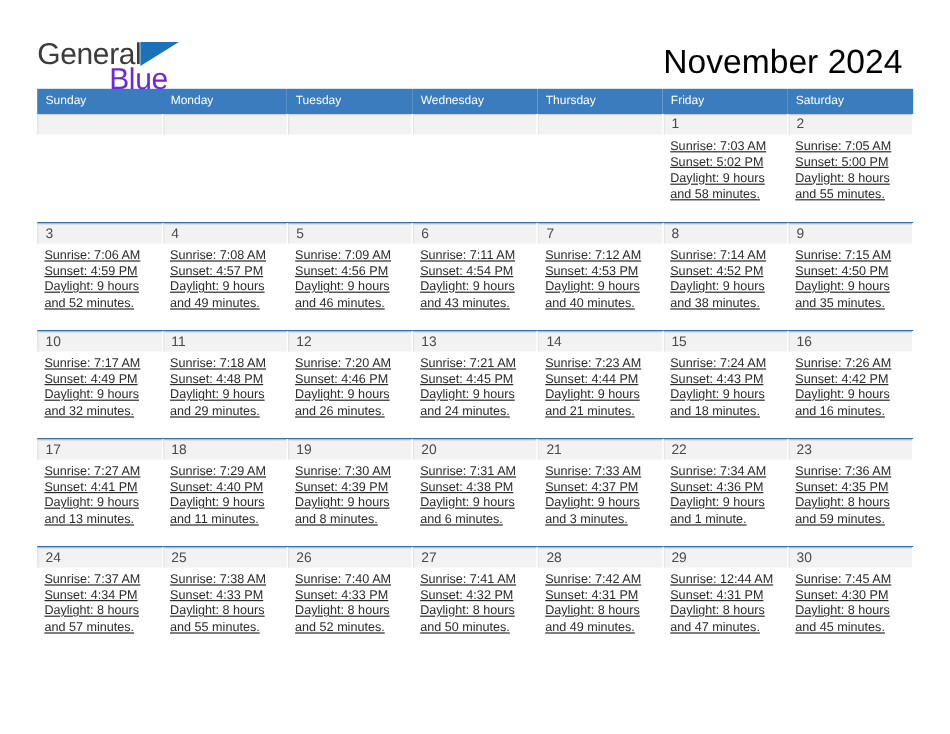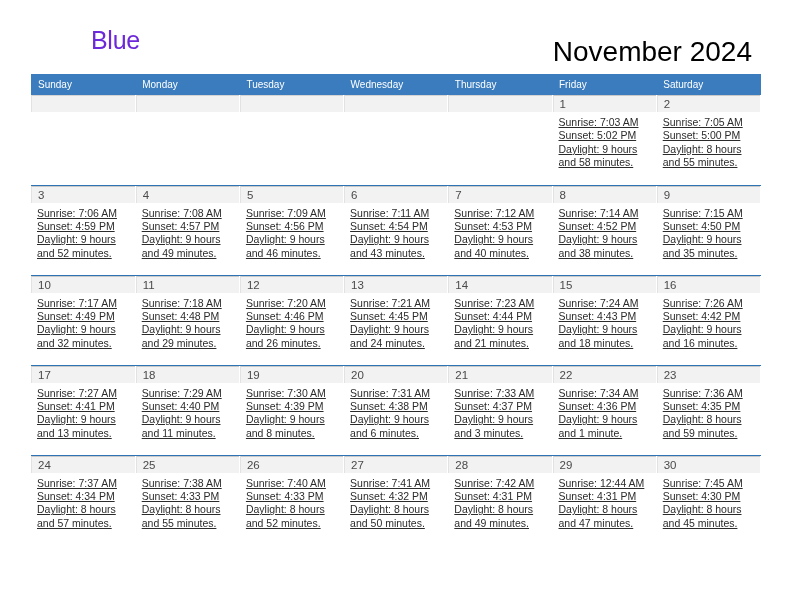--- a/index.html
+++ b/index.html
@@ -145,20 +145,24 @@
   }
 </style>
 </head>
 <body>
 
 <div class="page">
 
   <div class="top-bar">
 
     <div class="brand">
+      <div class="brand-row1">
+        <span class="brand-general">General</span>
+        <span class="brand-flag"></span>
+      </div>
       <span class="brand-blue">Blue</span>
     </div>
 
     <div class="title-block">
       <h1 class="cal-title">November 2024</h1>
     </div>
 
   </div>
 
   <div class="cal-wrap">

